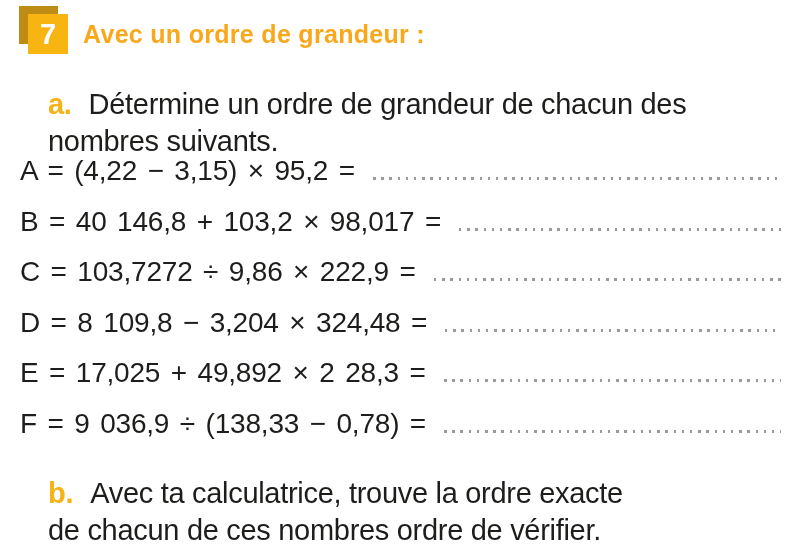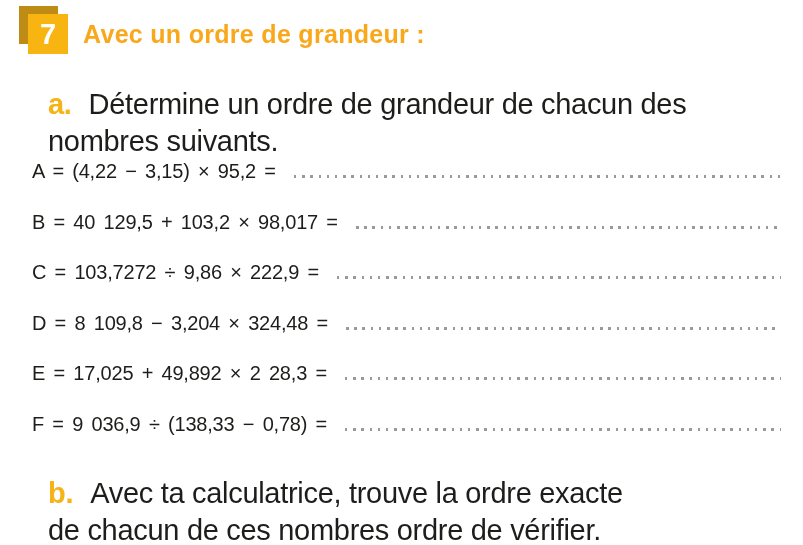--- a/index.html
+++ b/index.html
@@ -45,24 +45,23 @@
   .para-a{top:70px;width:770px;}
   .para-b{top:459px;width:770px;}
   .qlabel{color:var(--label-gold);font-weight:bold;margin-right:17px;}
   .pline{display:block;}
 
   
   .equations{position:absolute;left:20px;right:22px;top:146px;}
   .eq-row{display:flex;align-items:baseline;}
   .eq-text{
     white-space:pre;
-    font-size:20px;line-height:50.5px;
+    font-size:28px;line-height:50.5px;
     letter-spacing:-0.2px;word-spacing:3px;
     color:var(--text);
-    margin-left:12px;
   }
   .dots{
     flex:1 1 auto;
     margin-left:18px;
     height:3px;
     background-image:repeating-linear-gradient(to right,var(--dots) 0 2.5px,transparent 2.5px 8.2px);
   }
 </style>
 </head>
 <body>
@@ -81,21 +80,21 @@
     <span class="qlabel">a.</span><span>Détermine un ordre de grandeur de chacun des</span>
     <span class="pline">nombres suivants.</span>
   </p>
 
   <div class="equations">
     <div class="eq-row">
       <span class="eq-text">A = (4,22 − 3,15) × 95,2 =</span>
       <span class="dots"></span>
     </div>
     <div class="eq-row">
-      <span class="eq-text">B = 40 129,5 + 103,2 × 98,017 =</span>
+      <span class="eq-text">B = 40 146,8 + 103,2 × 98,017 =</span>
       <span class="dots"></span>
     </div>
     <div class="eq-row">
       <span class="eq-text">C = 103,7272 ÷ 9,86 × 222,9 =</span>
       <span class="dots"></span>
     </div>
     <div class="eq-row">
       <span class="eq-text">D = 8 109,8 − 3,204 × 324,48 =</span>
       <span class="dots"></span>
     </div>

